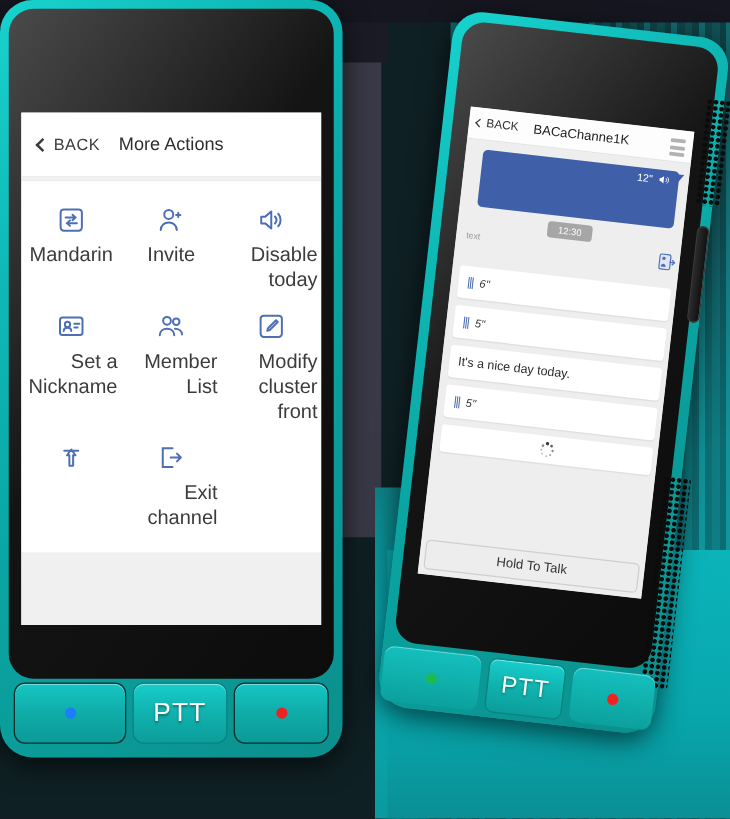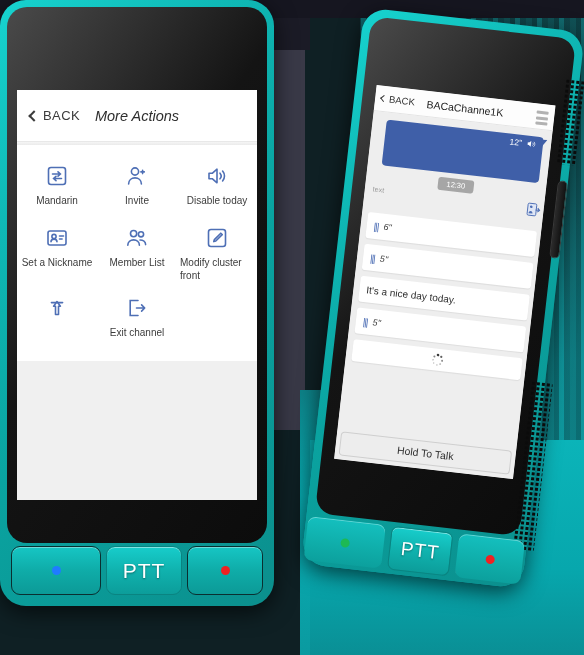--- a/index.html
+++ b/index.html
@@ -70,29 +70,29 @@
   .lp-bottom .bp{ left:99px;  width:76px; }
   .lp-bottom .b3{ left:180px; width:76px; }
 
   
   .m-head{ height:52px; display:flex; align-items:center;
     background:#fff; border-bottom:1px solid #e8e8e8; position:relative; }
   .m-back{ display:flex; align-items:center; gap:5px; margin-left:13px; color:#3b3b3b;
     font-size:13px; letter-spacing:.4px; }
   .chev{ display:inline-block; width:8px; height:8px; border-left:2px solid #3b3b3b;
     border-bottom:2px solid #3b3b3b; transform:rotate(45deg); }
-  .m-title{ position:absolute; left:0; right:0; text-align:center; font-size:14.5px; color:#2e2e2e;font-style:italic; }
+  .m-title{ position:absolute; left:0; right:0; text-align:center; font-size:14.5px; color:#2e2e2e; }
   .m-divider{ height:3px; background:linear-gradient(180deg,#f5f5f5,#ebebeb); }
   .m-grid{ background:#fff; padding:10px 0 12px; }
   .m-row{ display:flex; }
   .m-cell{ flex:1 1 33.33%; display:flex; flex-direction:column; align-items:center;
     padding:9px 3px 5px; min-height:62px; }
   .m-ico{ width:24px; height:24px; margin-bottom:7px; color:#4e6fb5; }
   .m-ico svg{ width:100%; height:100%; display:block; }
-  .m-lbl{ font-size:10px; color:#3c3c3c; text-align:left; line-height:1.25; }
+  .m-lbl{ font-size:16px; color:#3c3c3c; text-align:right; line-height:1.25; }
   .m-empty{ background:#f0f0f0; height:100%; }
 
   
   #phoneRight{
     position:absolute; left:332px; top:18px; width:222px; height:560px;
     transform:rotate(6.5deg);
     transform-origin:50% 50%;
   }
   #phoneRight .bezel-outer{ left:0; top:0; width:222px; height:560px; border-radius:24px;}
   #phoneRight .bezel-inner{ left:8px; top:8px; width:206px; height:500px; border-radius:18px;}

